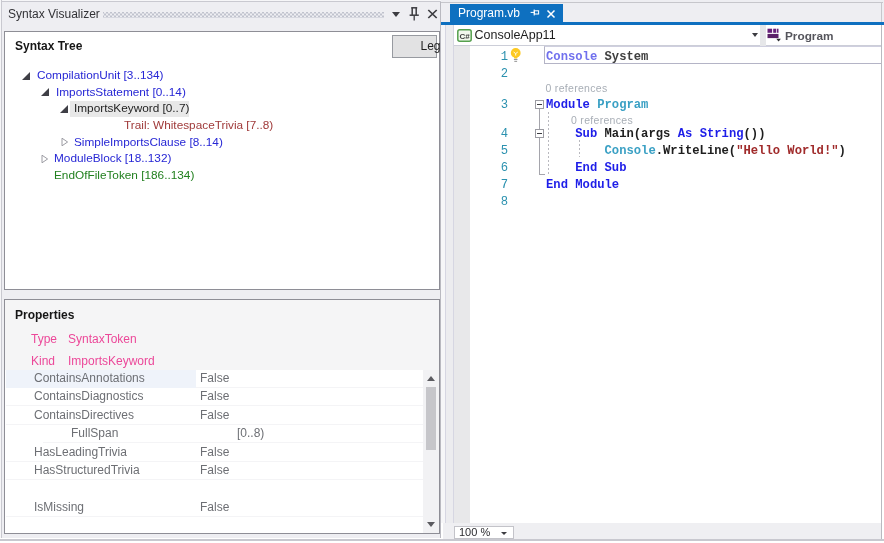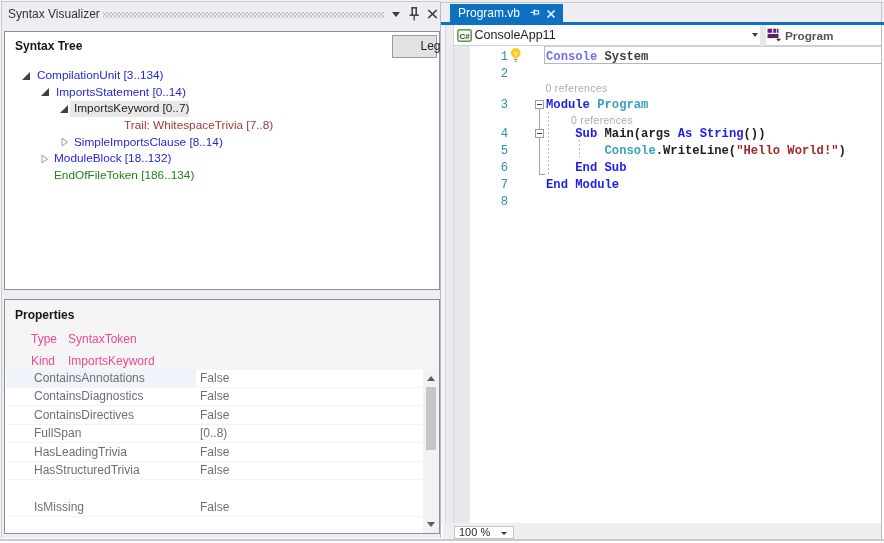--- a/index.html
+++ b/index.html
@@ -95,21 +95,21 @@
       <span class="pval">False</span>
     </div>
   <div class="prow" style="top:18.4px;">
       <span class="pname">ContainsDiagnostics</span>
       <span class="pval">False</span>
     </div>
   <div class="prow" style="top:36.8px;text-decoration:underline;">
       <span class="pname">ContainsDirectives</span>
       <span class="pval">False</span>
     </div>
-  <div class="prow" style="top:55.2px;">
+  <div class="prow" style="top:55.2px;margin-left:37px;">
       <span class="pname">FullSpan</span>
       <span class="pval">[0..8)</span>
     </div>
   <div class="prow" style="top:73.6px;">
       <span class="pname">HasLeadingTrivia</span>
       <span class="pval">False</span>
     </div>
   <div class="prow" style="top:92px;">
       <span class="pname">HasStructuredTrivia</span>
       <span class="pval">False</span>

